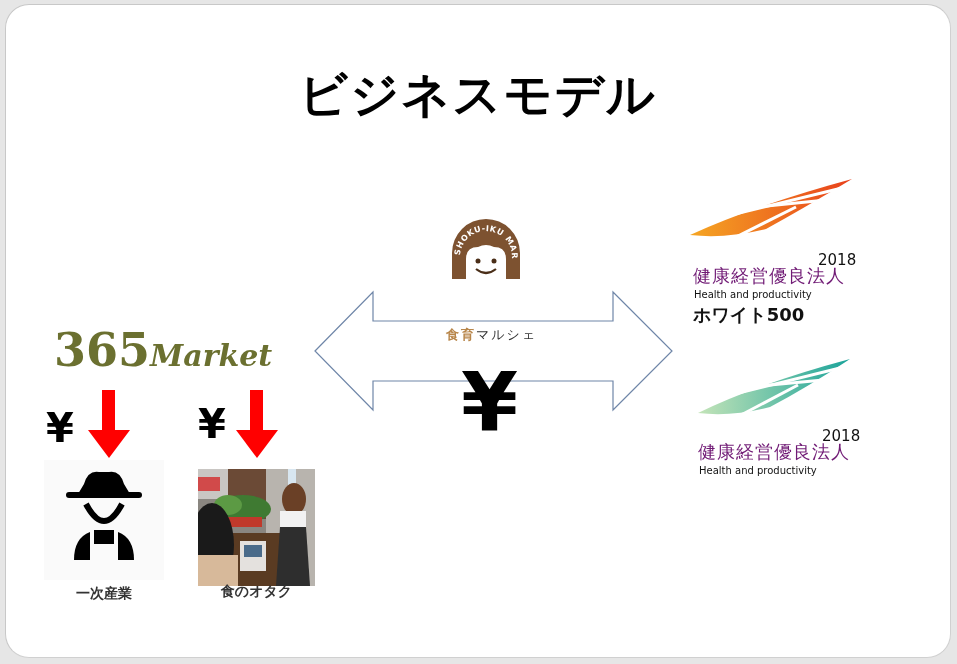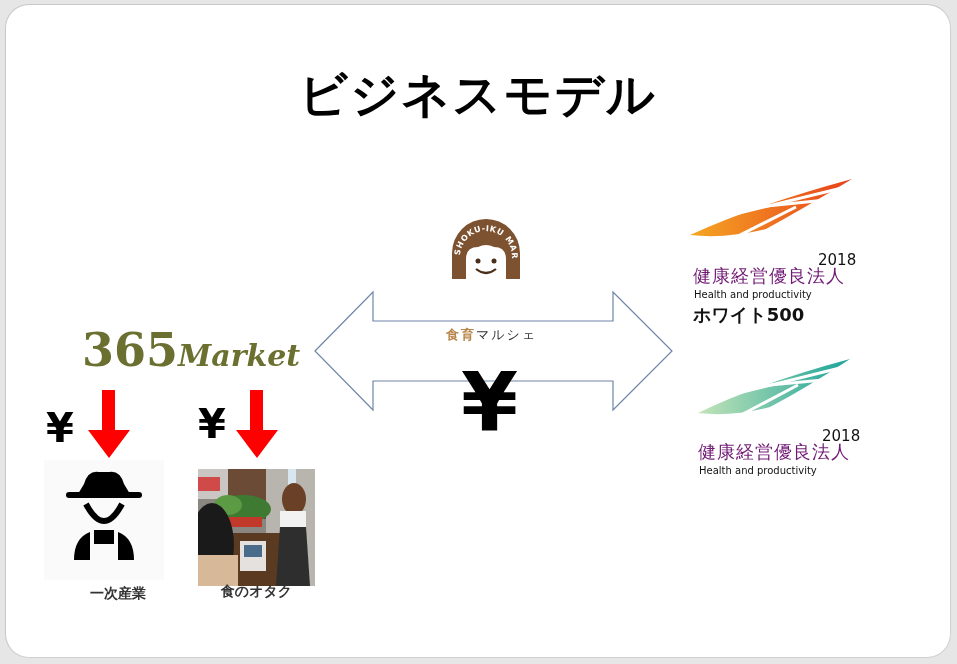--- a/index.html
+++ b/index.html
@@ -2,21 +2,21 @@
 <html><head>
 <meta charset="utf-8">
 <style>
   html, body { margin:0; padding:0; }
   body { width:957px; height:664px; background:#e6e6e6; position:relative; overflow:hidden;
          font-family:"DejaVu Sans", "Liberation Sans", sans-serif; }
   .slide { position:absolute; left:5px; top:4px; width:944px; height:652px; background:#ffffff;
            border-left:1px solid #c8c8c8; border-top:1px solid #c8c8c8; border-right:1px solid #d0d0d0; border-bottom:1px solid #d0d0d0;border-radius:24px; }
   .abs { position:absolute; }
   .title { left:0; width:944px; top:58px; text-align:center; font-size:48px; font-weight:bold; color:#000; letter-spacing:2px; }
-  .market { left:76px; top:318px; color:#6b7030; font-family:"DejaVu Serif","Liberation Serif",serif; font-weight:bold; white-space:nowrap; }
+  .market { left:48px; top:318px; color:#6b7030; font-family:"DejaVu Serif","Liberation Serif",serif; font-weight:bold; white-space:nowrap; }
   .market .num { font-size:46px; }
   .market .word { font-size:30px; font-style:italic; font-weight:bold; }
   .yen-small { font-size:40px; font-weight:bold; color:#000; }
   .caption { font-size:14px; color:#333; font-weight:bold; text-align:center; }
   .yen-big { font-size:82px; font-weight:bold; color:#000; }
   .award-jp { font-size:18px; color:#701a75; white-space:nowrap; letter-spacing:1px; }
   .award-en { font-size:10px; color:#111; white-space:nowrap; }
   .award-yr { font-size:15px; color:#111; }
   .award-white { font-size:18px; color:#111; white-space:nowrap; font-weight:bold; }
   .logo-sub { font-size:13px; white-space:nowrap; letter-spacing:2px; }
@@ -49,21 +49,21 @@
 
     <path d="M40 24 Q44 10 55 12 L65 12 Q76 10 80 24 L86 34 L34 34 Z" fill="#000"></path>
     <rect x="22" y="32" width="76" height="6" rx="3" fill="#000"></rect>
 
     <path d="M42 44 Q60 78 78 44" stroke="#000" stroke-width="6" fill="none"></path>
 
     <path d="M30 100 Q30 78 46 72 L46 100 Z" fill="#000"></path>
     <path d="M90 100 Q90 78 74 72 L74 100 Z" fill="#000"></path>
     <rect x="50" y="70" width="20" height="14" fill="#000"></rect>
   </svg>
-  <div class="abs caption" style="left:52px; top:580px; width:120px;">一次産業</div>
+  <div class="abs caption" style="left:38px; top:580px; width:120px;">一次産業</div>
 
   <svg class="abs" style="left:192px; top:464px;" width="117" height="117">
     <rect width="117" height="117" fill="#8a8680"></rect>
     <rect x="28" y="0" width="40" height="50" fill="#6b4a36"></rect>
     <rect x="0" y="0" width="30" height="30" fill="#c9c6c3"></rect>
     <rect x="0" y="8" width="22" height="14" fill="#d14a4a"></rect>
     <rect x="68" y="0" width="49" height="117" fill="#b8b4ae"></rect>
     <rect x="90" y="0" width="8" height="60" fill="#d8e6f0"></rect>
     <ellipse cx="45" cy="40" rx="28" ry="14" fill="#3f7a32"></ellipse>
     <ellipse cx="30" cy="36" rx="14" ry="10" fill="#5c9a44"></ellipse>

